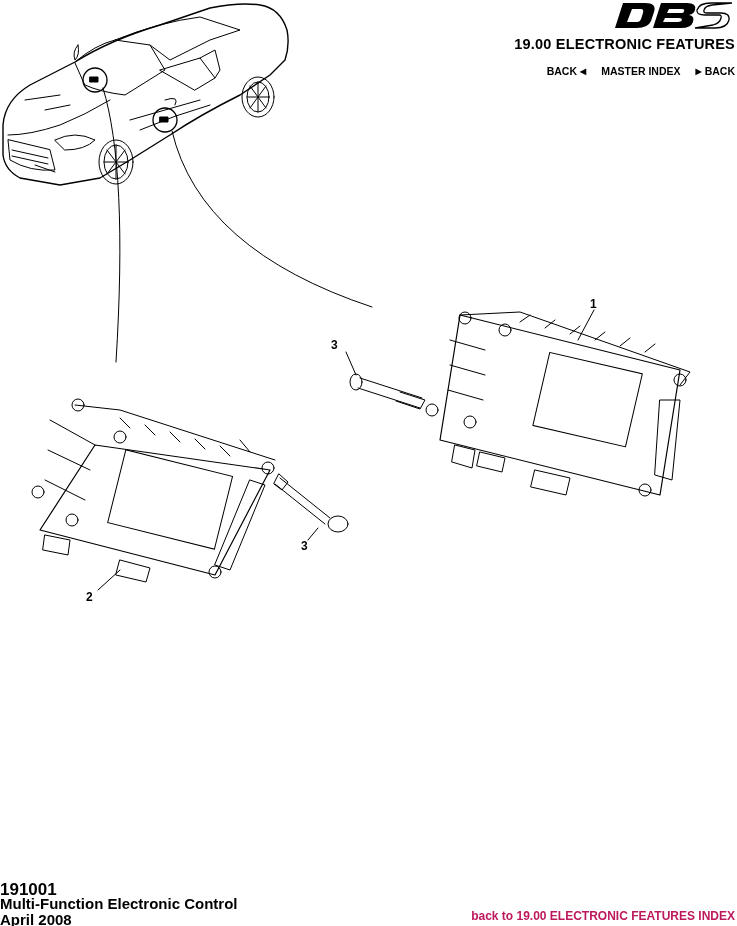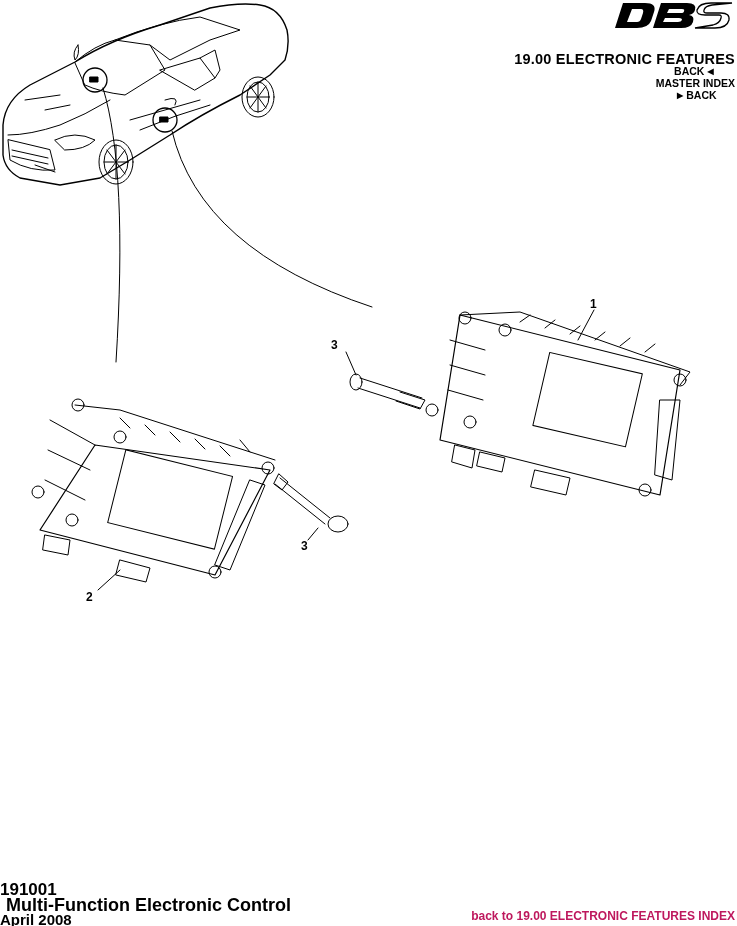--- a/index.html
+++ b/index.html
@@ -1,27 +1,27 @@
 <!DOCTYPE html>
 <html><head>
 <meta charset="utf-8">
 <style>
   html, body { margin: 0; padding: 0; background: #ffffff; }
   body { width: 737px; height: 926px; position: relative; overflow: hidden; font-family: "Liberation Sans", sans-serif; color: #000; }
   .abs { position: absolute; }
   .logo { right: 4px; top: 0px; width: 118px; height: 30px; }
-  .section-title { right: 2px; top: 51px; font-size: 14.5px; font-weight: bold; letter-spacing: 0.2px; white-space: nowrap; }
-  .nav { right: 2px; top: 65px; font-size: 10.5px; font-weight: bold; white-space: nowrap; display: flex; gap: 0; align-items: center; flex-direction: column; }
+  .section-title { right: 2px; top: 36px; font-size: 14.5px; font-weight: bold; letter-spacing: 0.2px; white-space: nowrap; }
+  .nav { right: 2px; top: 65px; font-size: 10.5px; font-weight: bold; white-space: nowrap; display: flex; gap: 0; align-items: center; }
   .nav a { color: #000; text-decoration: none; cursor: pointer; display: inline-flex; align-items: center; }
   .nav .tri { font-size: 8px; margin: 0 3px; }
   .nav .sep { width: 12px; display: inline-block; }
   .diagram { left: 0; top: 0; width: 737px; height: 870px; }
   .callout { font-size: 12px; font-weight: bold; }
   .footer-code { left: 0px; top: 880px; font-size: 17px; font-weight: bold; }
-  .footer-title { left: 0px; top: 895px; font-size: 18px; font-weight: bold; padding-left: 6px; }
+  .footer-title { left: 0px; top: 895px; font-size: 15px; font-weight: bold; }
   .footer-date { left: 0px; top: 911px; font-size: 15px; font-weight: bold; }
   .footer-link { right: 2px; top: 909px; font-size: 12px; font-weight: bold; color: #be185d; text-decoration: none; cursor: pointer; white-space: nowrap; }
 </style>
 </head>
 <body>
 
 <div class="abs logo" title="DBS">
   <svg width="118" height="30" viewBox="0 0 118 30">
 
     <path d="M8 3 L30 3 Q42 3 39 12 L36 21 Q33 28 22 28 L0 28 Z M17 9 L12 22 L22 22 Q25 22 26 19 L28 13 Q29 9 26 9 Z" fill="#000" fill-rule="evenodd"></path>

